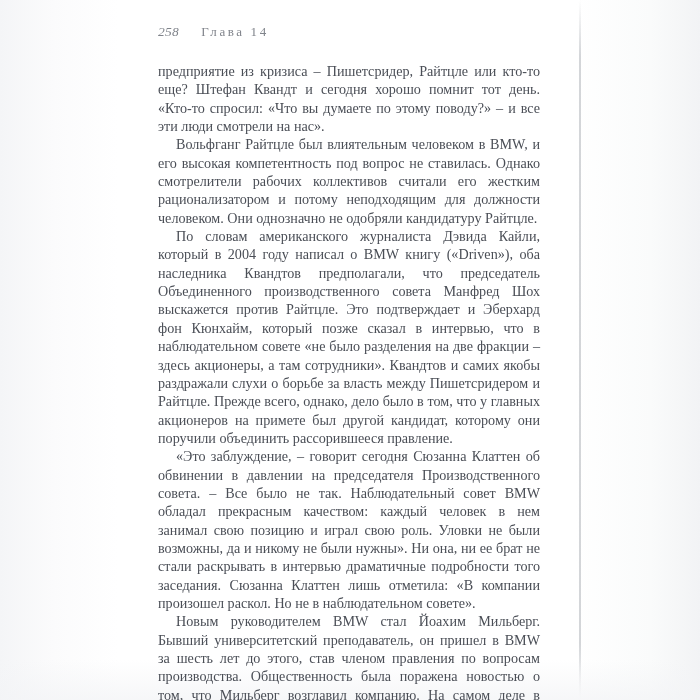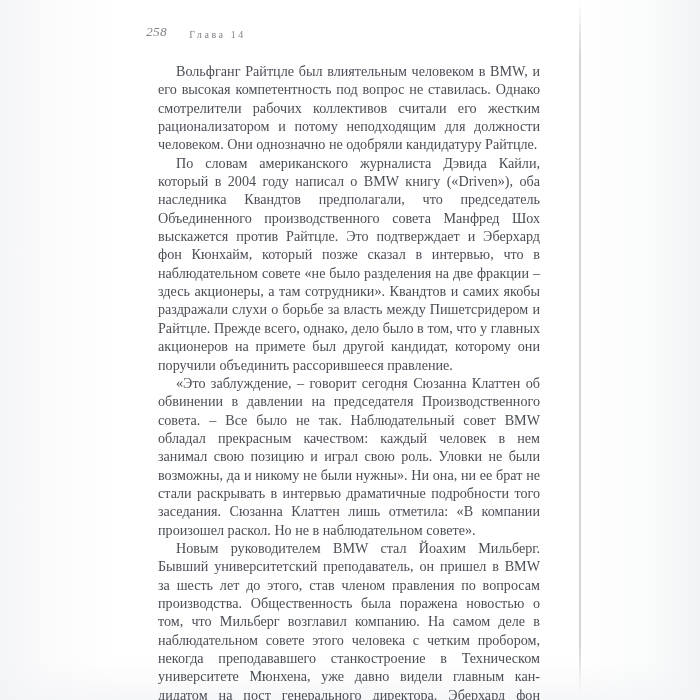--- a/index.html
+++ b/index.html
@@ -41,35 +41,35 @@
     position: absolute;
     left: 0; bottom: 0;
     width: 700px; height: 40px;
     background: linear-gradient(to bottom, rgba(255,255,255,0) 0%, rgba(243,244,246,0.75) 100%);
     pointer-events: none;
   }
 
   
   .running-head {
     position: absolute;
-    left: 146px;
+    left: 158px;
     top: 24px;
     display: flex;
-    align-items: flex-end;
+    align-items: center;
     color: #7e8188;
   }
   .folio {
     font-style: italic;
     font-size: 13.5px;
     letter-spacing: 0.3px;
     color: #80848b;
   }
   .chapter-label {
     margin-left: 22px;
-    font-size: 10px;
+    font-size: 13px;
     letter-spacing: 2.6px;
     color: #80848b;
     white-space: nowrap;
   }
 
   
   .text-column {
     position: absolute;
     left: 158px;
     top: 62px;
@@ -101,19 +101,20 @@
   <div class="scan-right-edge"></div>
   <div class="page-seam"></div>
   <div class="scan-bottom-shade"></div>
 
   <div class="running-head">
     <span class="folio">258</span>
     <span class="chapter-label">Глава 14</span>
   </div>
 
   <div class="text-column">
+    <p class="body no-indent">предприятие из кризиса – Пишетсридер, Райтцле или кто-то еще? Штефан Квандт и сегодня хорошо помнит тот день. «Кто-то спро­сил: «Что вы думаете по этому поводу?» – и все эти люди смотрели на нас».</p>
     <p class="body">Вольфганг Райтцле был влиятельным человеком в BMW, и его вы­сокая компетентность под вопрос не ставилась. Однако смотрели­тели рабочих коллективов считали его жестким рационализатором и потому неподходящим для должности человеком. Они однозначно не одобряли кандидатуру Райтцле.</p>
     <p class="body"><span>По словам американского журналиста Дэвида Кайли, который в 2004 году написал о BMW книгу («</span><span class="it">Driven</span><span>»), оба наследника Квандтов предполагали, что председатель Объединенного производственного совета Манфред Шох выскажется против Райтцле. Это подтверждает и Эберхард фон Кюнхайм, который позже сказал в интервью, что в наблюдательном совете «не было разделения на две фракции – здесь акционеры, а там сотрудники». Квандтов и самих якобы раз­дражали слухи о борьбе за власть между Пишетсридером и Райтцле. Прежде всего, однако, дело было в том, что у главных акционеров на примете был другой кандидат, которому они поручили объединить рассорившееся правление.</span></p>
     <p class="body">«Это заблуждение, – говорит сегодня Сюзанна Клаттен об обви­нении в давлении на председателя Производственного совета. – Все было не так. Наблюдательный совет BMW обладал прекрасным каче­ством: каждый человек в нем занимал свою позицию и играл свою роль. Уловки не были возможны, да и никому не были нужны». Ни она, ни ее брат не стали раскрывать в интервью драматичные под­робности того заседания. Сюзанна Клаттен лишь отметила: «В ком­пании произошел раскол. Но не в наблюдательном совете».</p>
     <p class="body">Новым руководителем BMW стал Йоахим Мильберг. Бывший университетский преподаватель, он пришел в BMW за шесть лет до этого, став членом правления по вопросам производства. Обще­ственность была поражена новостью о том, что Мильберг возглавил компанию. На самом деле в наблюдательном совете этого человека с четким пробором, некогда преподававшего станкостроение в Тех­ническом университете Мюнхена, уже давно видели главным кан­дидатом на пост генерального директора. Эберхард фон Кюнхайм в 2001 году даже заявил: «Профессор Мильберг стал бы моим пре­емником уже в 1993 году, если бы к тому времени он успел подольше поработать на предприятии». Уже тогда Кюнхайм обсуждал его кан­дидатуру с председателем наблюдательного совета Гольцем, однако эта идея была отвергнута, и главой BMW стал Пишетсридер.</p>
   </div>
 
 </div>
 
 </body></html>

